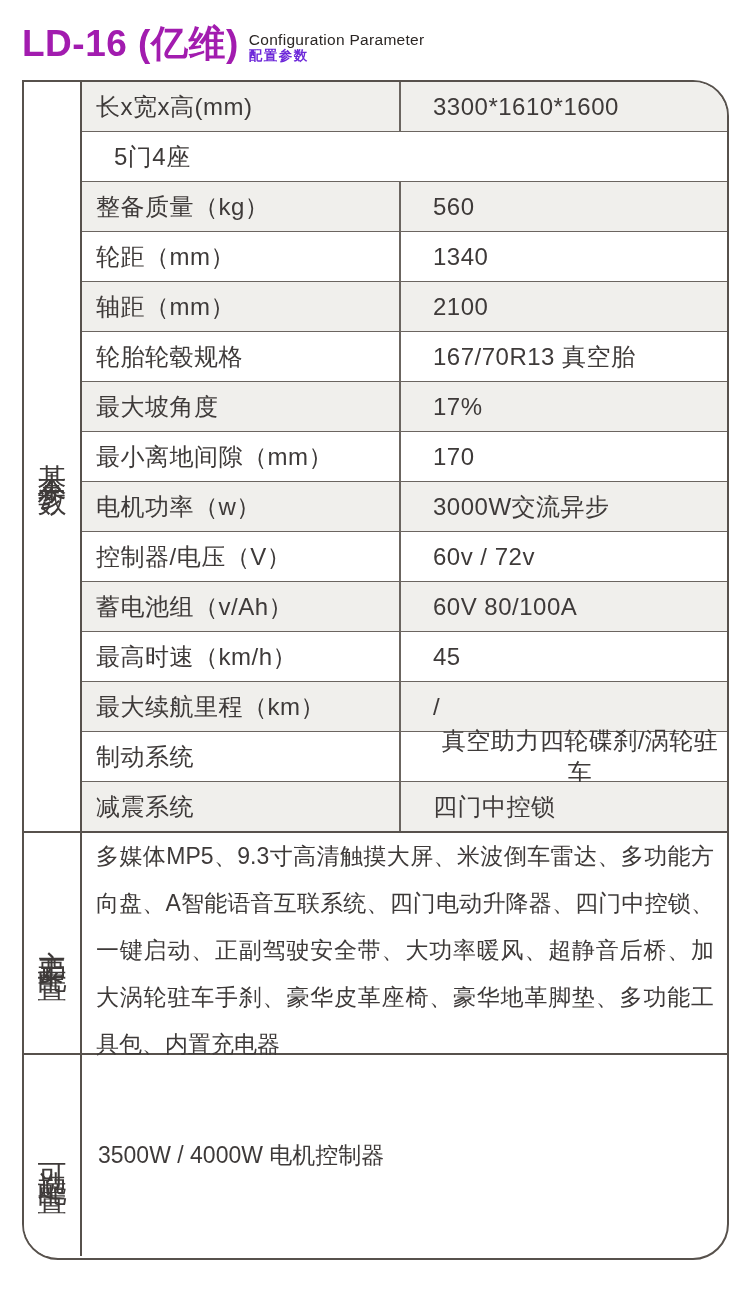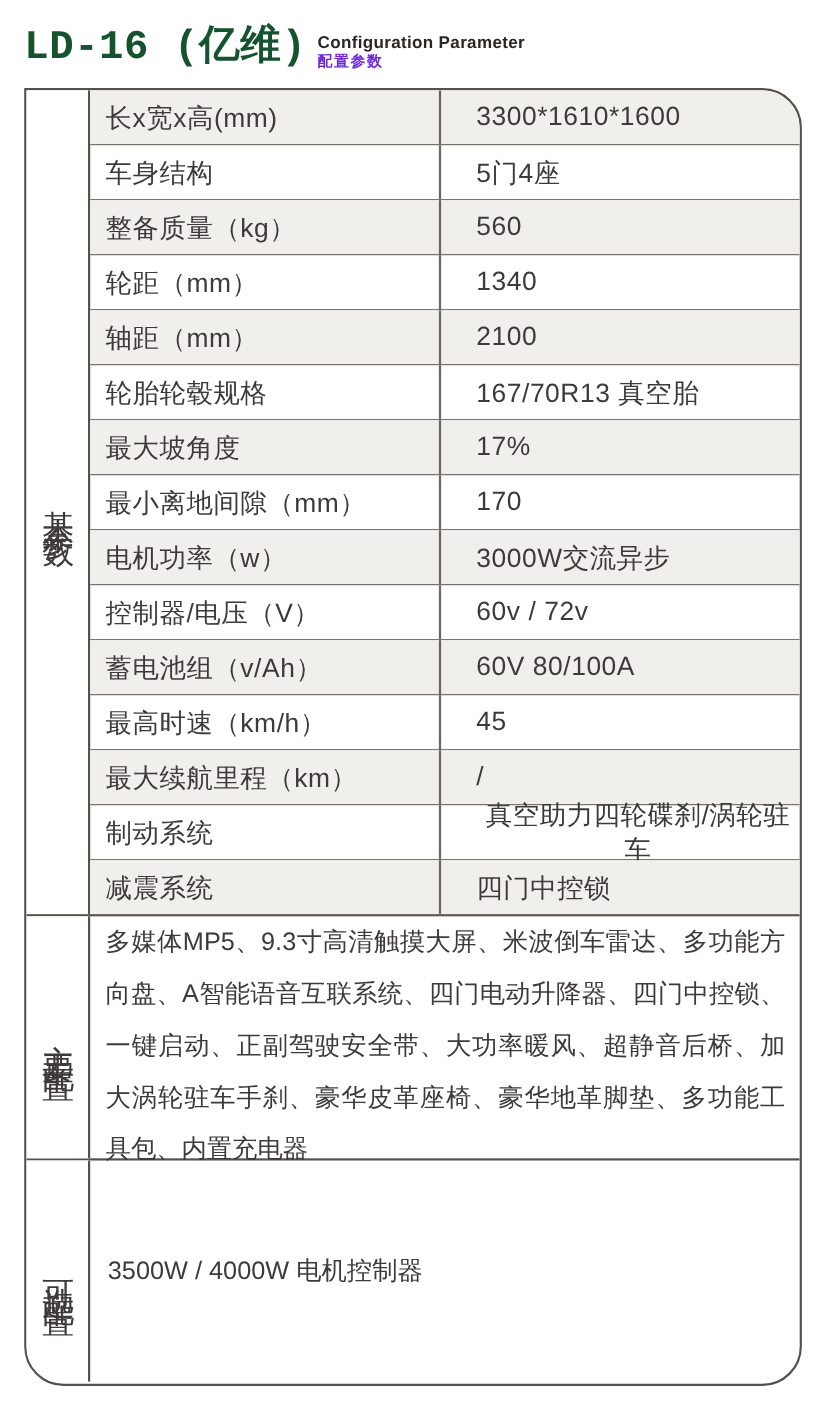--- a/index.html
+++ b/index.html
@@ -11,31 +11,31 @@
     position: relative;
     overflow: hidden;
   }
 
   
   .header {
     position: absolute; left: 22px; top: 22px;
     display: flex; align-items: flex-end;
   }
   .model-title {
-    font-family: Liberation Mono, monospace;
+    font-family: Liberation Sans, sans-serif;
     font-weight: 700;
     font-size: 37px;
     letter-spacing: 0.5px;
-    color: #14532d;
+    color: #a21caf;
     line-height: 44px;
     white-space: nowrap;
   }
   .subtitle-block { margin-left: 10px; padding-bottom: 3px; }
   .subtitle-en {
-    font-size: 15.5px; font-weight: 700; color: #2b2624;
+    font-size: 15.5px; font-weight: 400; color: #2b2624;
     letter-spacing: 0.3px; line-height: 17px; white-space: nowrap;
   }
   .subtitle-zh {
     font-size: 13.5px; font-weight: 700; color: #6d28d9;
     letter-spacing: 1.5px; line-height: 15px;
   }
 
   
   .spec-table {
     position: absolute; left: 22px; top: 80px;
@@ -118,21 +118,20 @@
   <div class="section section-basic">
     <div class="sidebar-cell">
       <div class="vtext">基本参数</div>
     </div>
     <div class="rows-wrap">
       <div class="row">
         <div class="cell-label">长x宽x高(mm)</div>
         <div class="cell-value">3300*1610*1600</div>
       </div>
       <div class="row">
-        <div class="cell-label">车身结构</div>
         <div class="cell-value">5门4座</div>
       </div>
       <div class="row">
         <div class="cell-label">整备质量（kg）</div>
         <div class="cell-value">560</div>
       </div>
       <div class="row">
         <div class="cell-label">轮距（mm）</div>
         <div class="cell-value">1340</div>
       </div>

